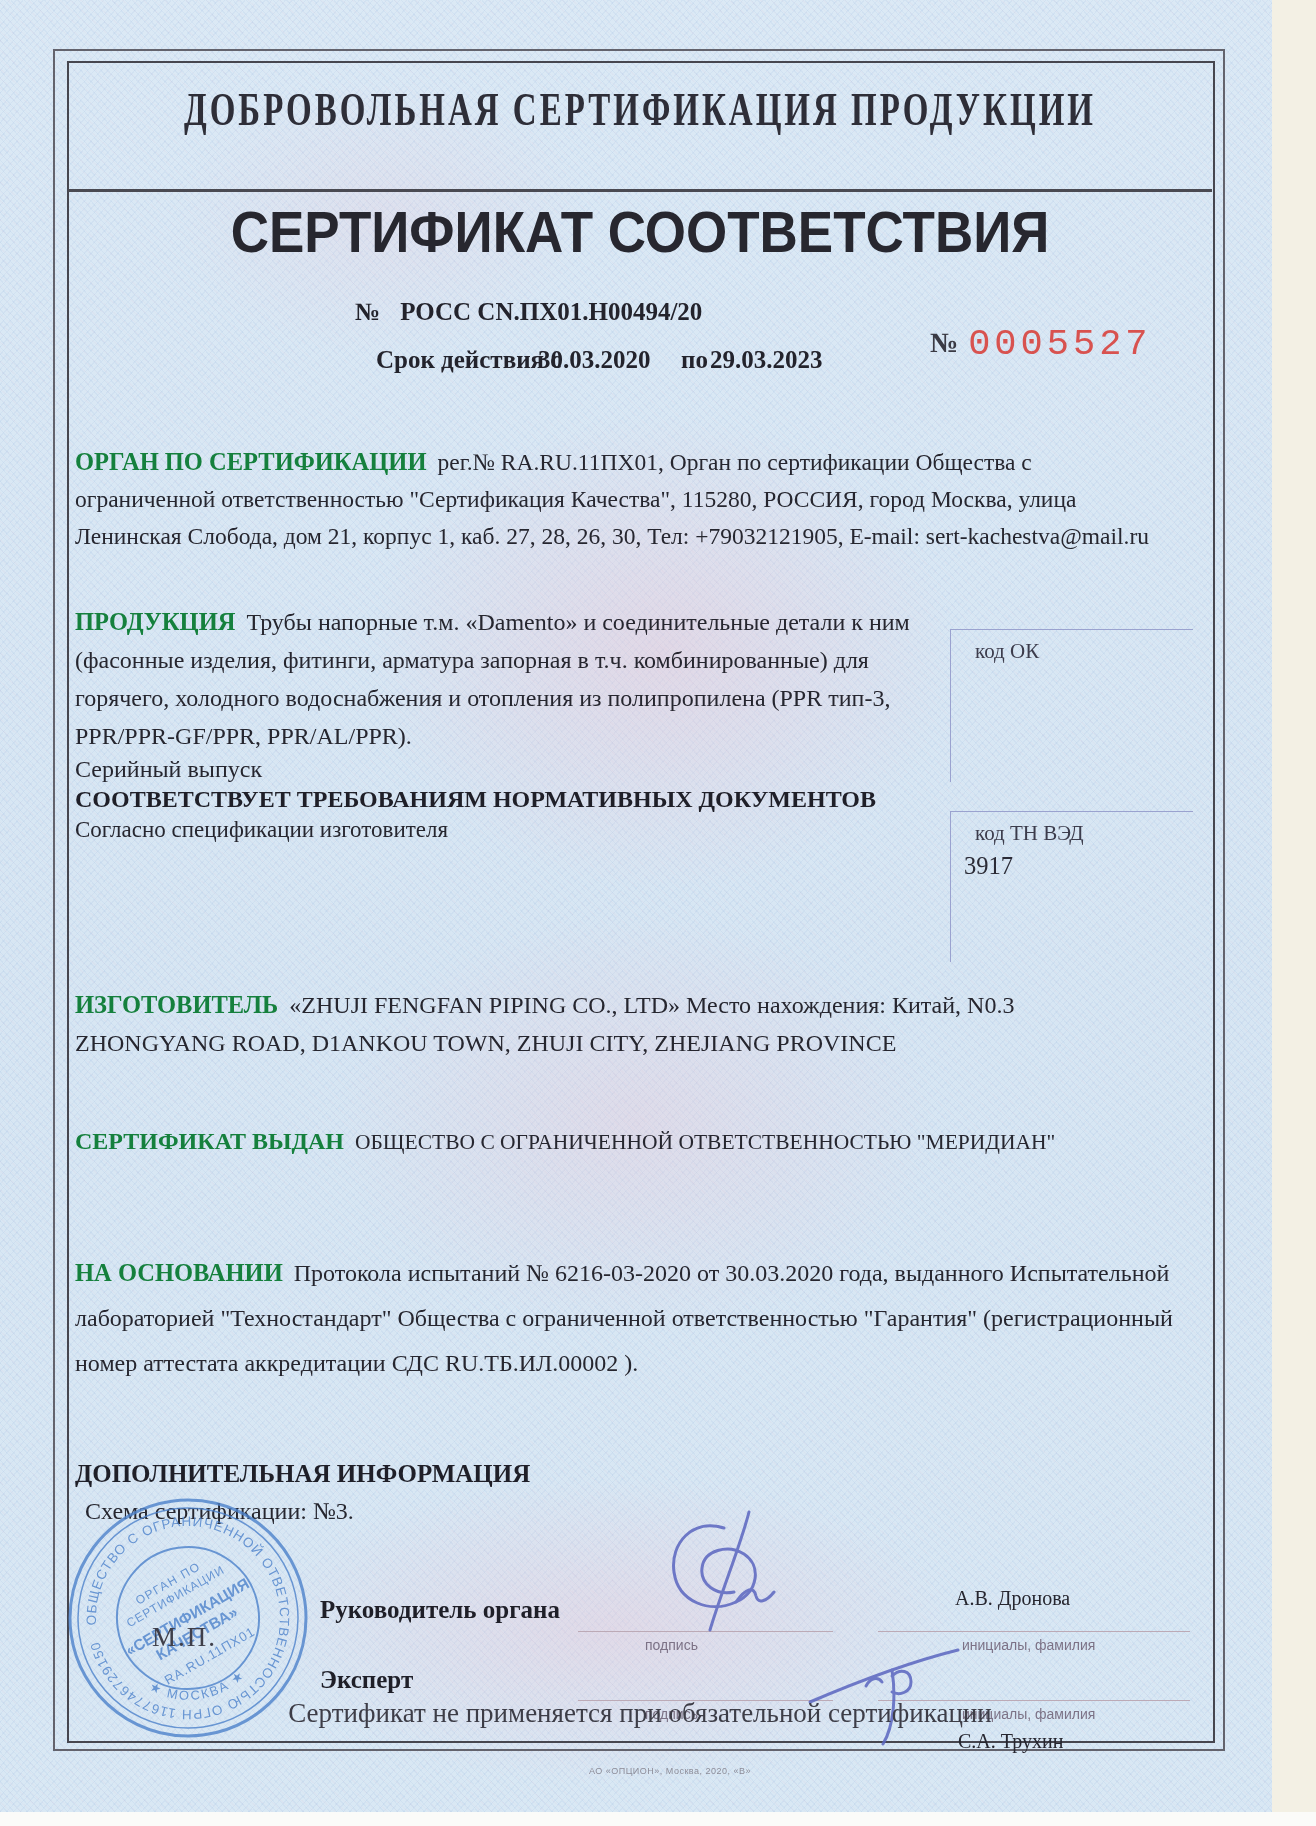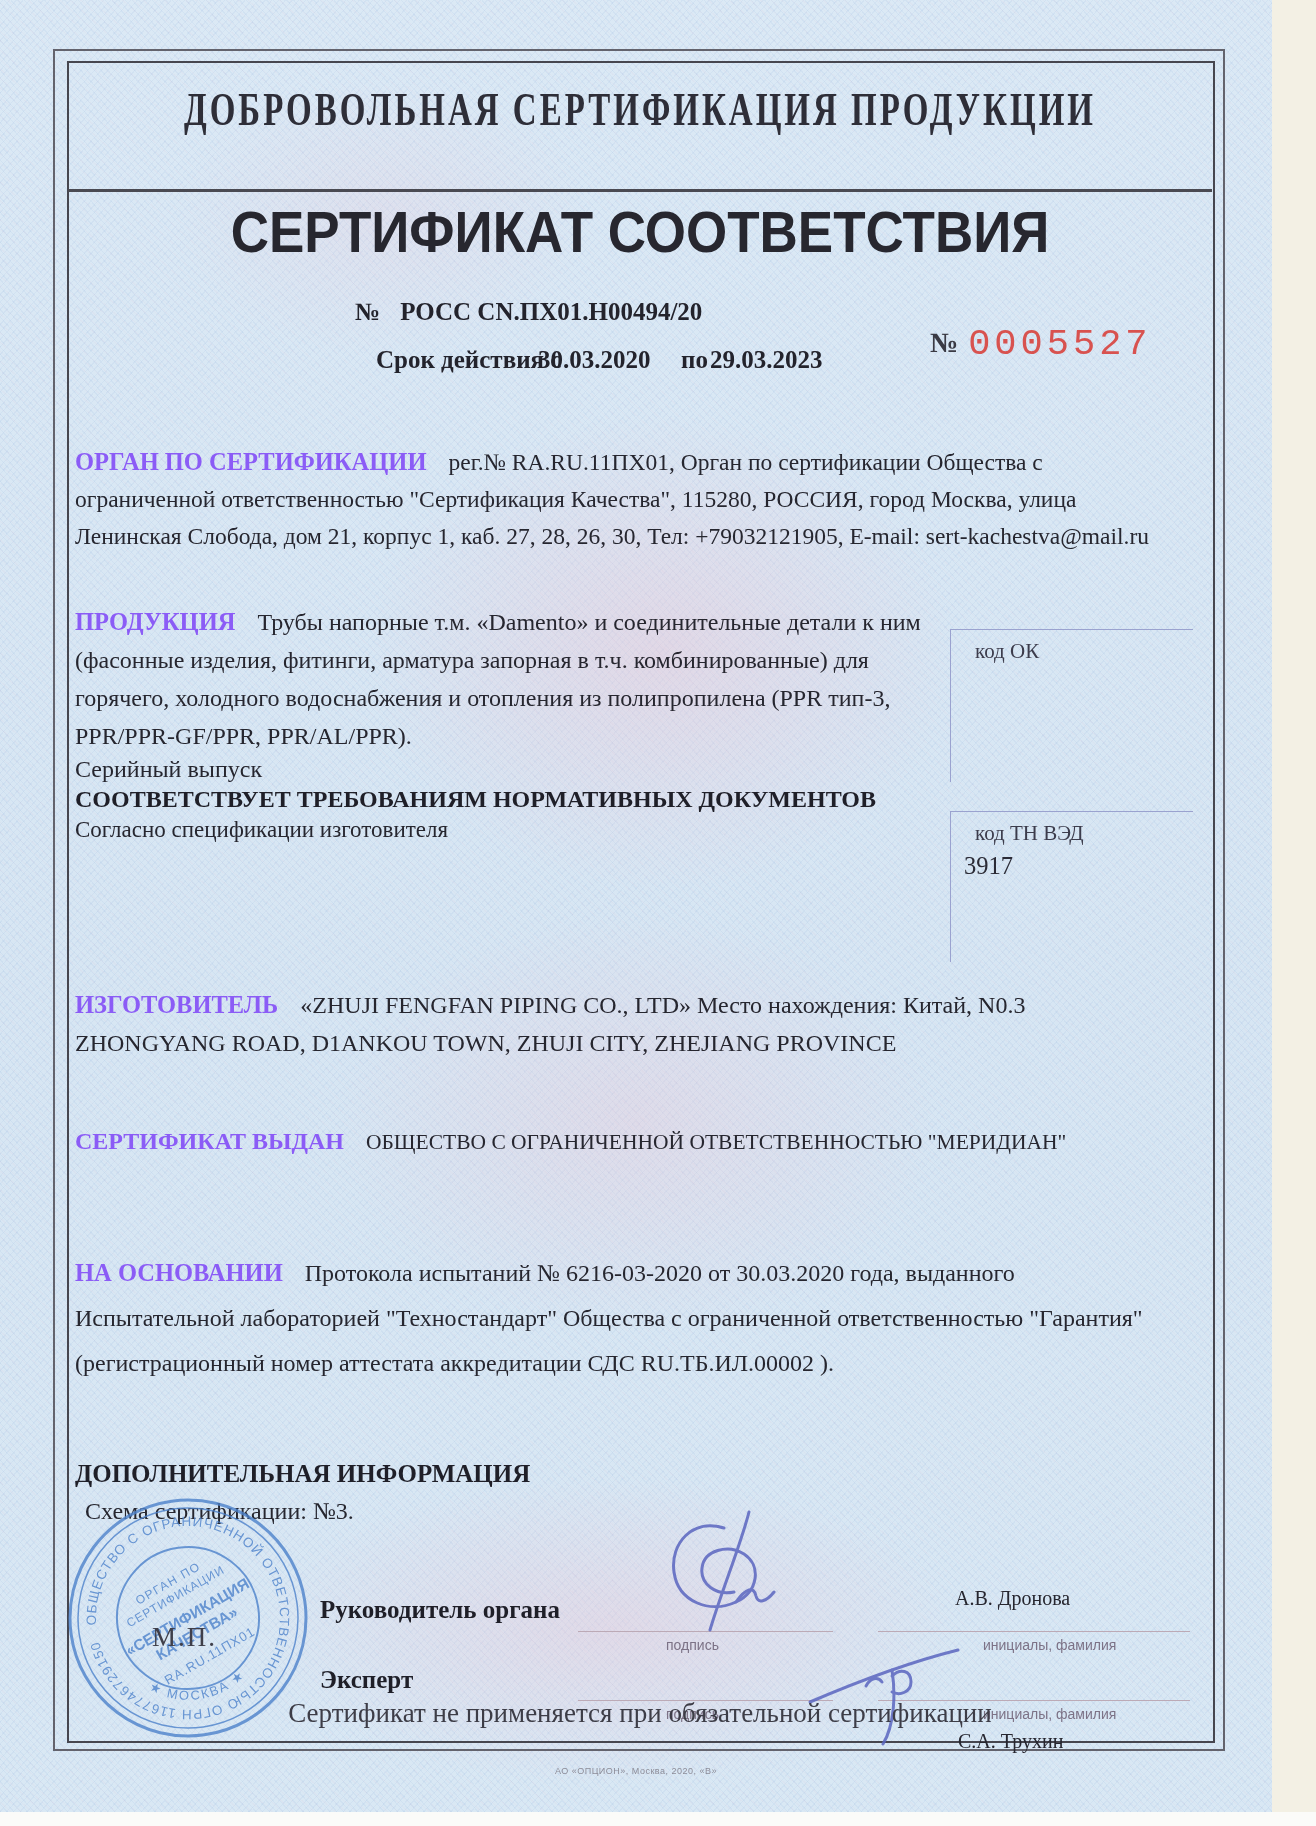--- a/index.html
+++ b/index.html
@@ -45,21 +45,21 @@
   .v-po{left:681px;}
   .v-to{left:710px;}
   .form-no{position:absolute;left:930px;top:323px;white-space:nowrap;}
   .form-no .no{font-size:28px;font-weight:bold;color:#3a3a44;margin-right:10px;}
   .form-no .digits{
     font-family:"Liberation Mono", monospace;font-size:37px;letter-spacing:4px;
     color:#d8524f;font-weight:400;vertical-align:-2px;
   }
 
   .para{position:absolute;margin:0;font-size:23.5px;line-height:37px;color:#26262f;}
-  .para .lbl{font-weight:bold;font-size:24.5px;margin-right:22px;color:#8b5cf6;}
+  .para .lbl{font-weight:bold;font-size:24.5px;margin-right:11px;color:#15803d;}
   .p-organ{left:75px;top:443px;width:1095px;}
   .p-prod{left:75px;top:603px;width:885px;line-height:38px;font-size:24px;}
   .p-serial{position:absolute;left:75px;top:756px;font-size:24px;color:#26262f;}
   .p-conf-label{position:absolute;left:75px;top:786px;font-weight:bold;font-size:24px;color:#1f1f28;}
   .p-conf-text{position:absolute;left:75px;top:817px;font-size:23px;color:#26262f;}
   .p-manu{left:75px;top:986px;width:1095px;font-size:24px;line-height:38px;}
   .p-issued{left:75px;top:1124px;width:1120px;font-size:21.5px;line-height:34px;}
   .p-issued .lbl{font-size:24px;}
   .p-basis{left:75px;top:1250px;width:1105px;font-size:24px;line-height:45px;}
   .p-add-label{position:absolute;left:75px;top:1460px;font-weight:bold;font-size:25px;color:#1f1f28;}
@@ -76,32 +76,32 @@
   .mp{position:absolute;left:152px;top:1622px;font-size:27px;color:#3f3f4a;letter-spacing:2px;}
 
   .sig-role{position:absolute;left:320px;font-weight:bold;font-size:25px;color:#1f1f28;white-space:nowrap;}
   .role-1{top:1596px;}
   .role-2{top:1666px;}
   .sigline{position:absolute;height:0;border-top:1.5px solid #bcaab6;}
   .sl-1a{left:578px;top:1631px;width:255px;}
   .sl-1b{left:878px;top:1631px;width:312px;}
   .sl-2a{left:578px;top:1700px;width:255px;}
   .sl-2b{left:878px;top:1700px;width:312px;}
-  .sig-cap{position:absolute;font-family:"Liberation Sans", sans-serif;font-size:14px;color:#7c7286;white-space:nowrap;margin-left:21px;}
+  .sig-cap{position:absolute;font-family:"Liberation Sans", sans-serif;font-size:14px;color:#7c7286;white-space:nowrap;}
   .cap-1a{left:645px;top:1637px;}
   .cap-1b{left:962px;top:1637px;}
   .cap-2a{left:645px;top:1706px;}
   .cap-2b{left:962px;top:1706px;}
   .sig-name{position:absolute;font-size:20px;color:#26262f;white-space:nowrap;}
   .name-1{left:955px;top:1587px;}
   .name-2{left:958px;top:1730px;text-align:center;}
   .pen{position:absolute;}
   .footnote{position:absolute;left:68px;top:1698px;width:1144px;text-align:center;font-size:27px;color:#3d3d47;}
   .imprint{position:absolute;left:0;top:1766px;width:1272px;text-align:center;
-    font-family:"Liberation Sans", sans-serif;font-size:9px;color:#8c8c98;letter-spacing:.5px;}
+    font-family:"Liberation Sans", sans-serif;font-size:9px;color:#8c8c98;letter-spacing:.5px;padding-left:34px;}
 </style>
 </head>
 <body>
 
 <div class="paper"></div>
 <div class="bottom-band"></div>
 <div class="frame-outer"></div>
 <div class="frame-inner"></div>
 <div class="header-rule"></div>
 

